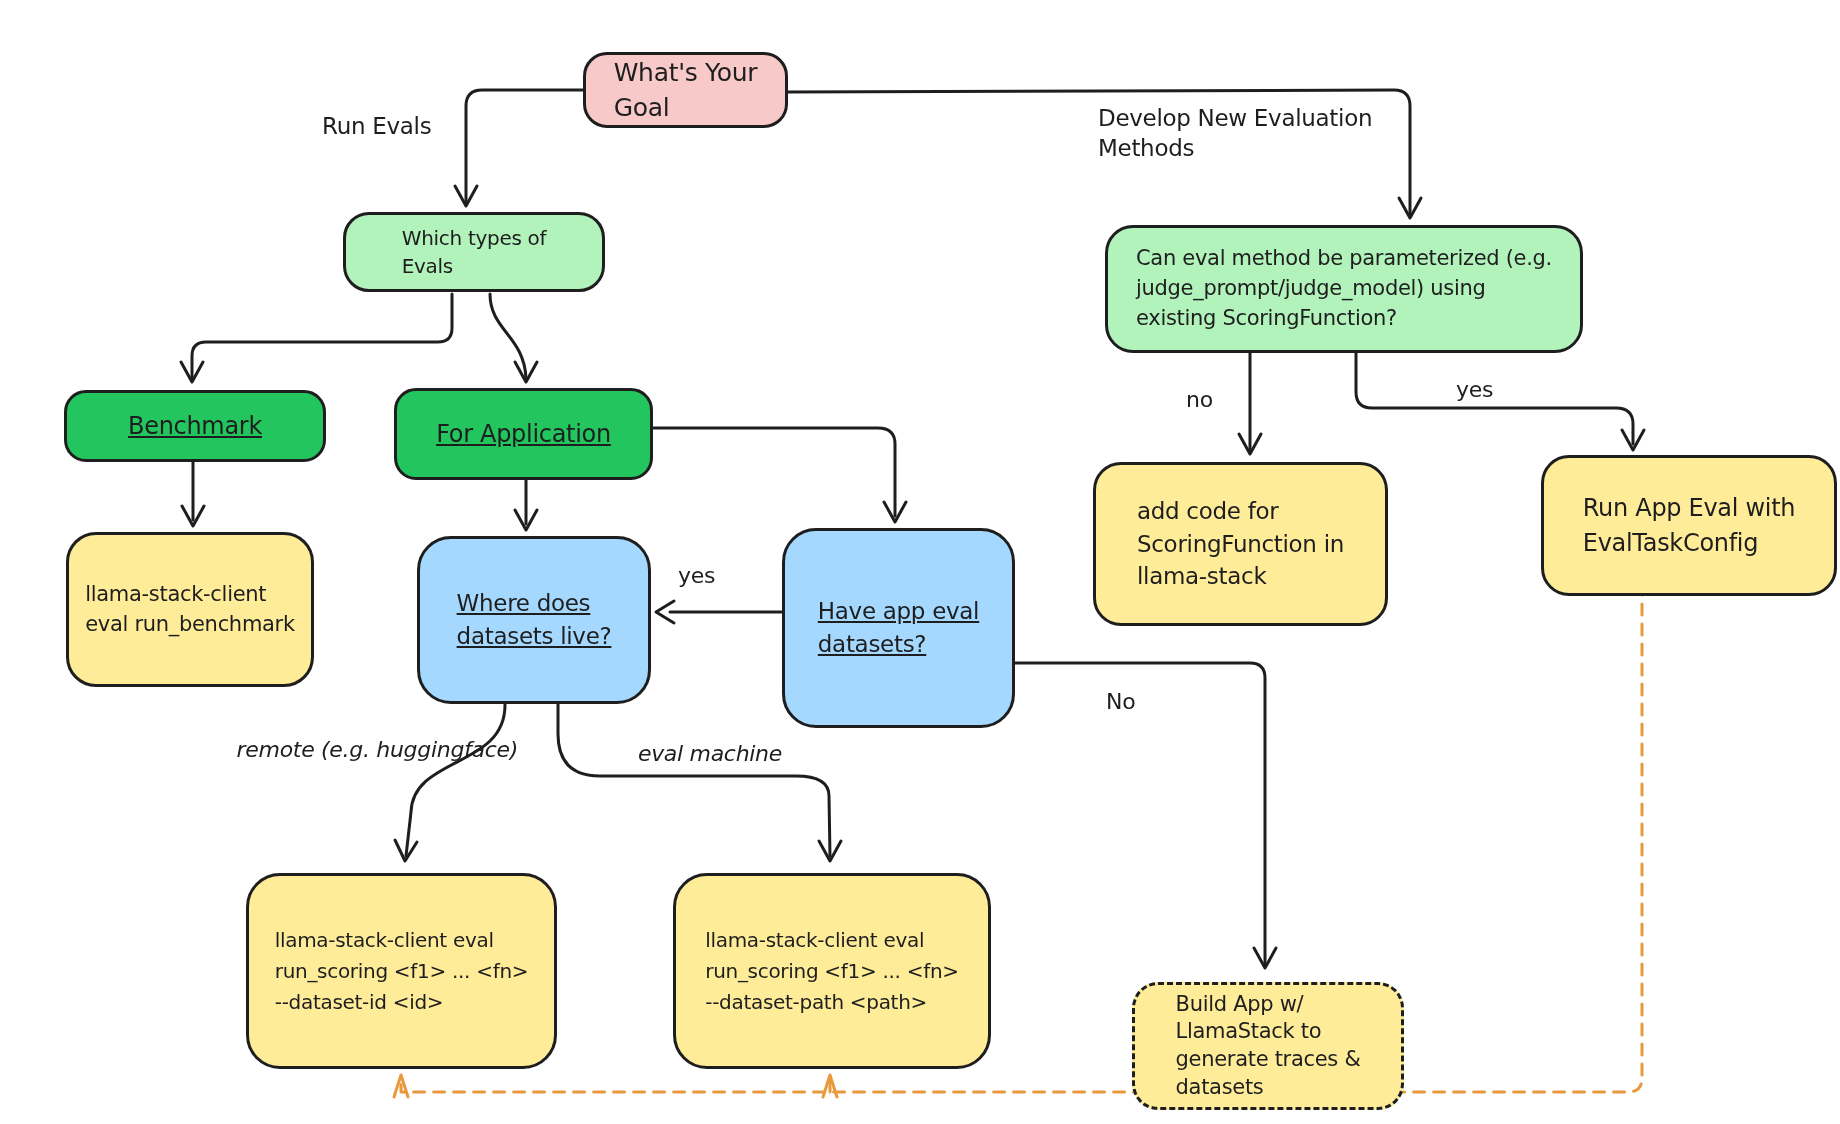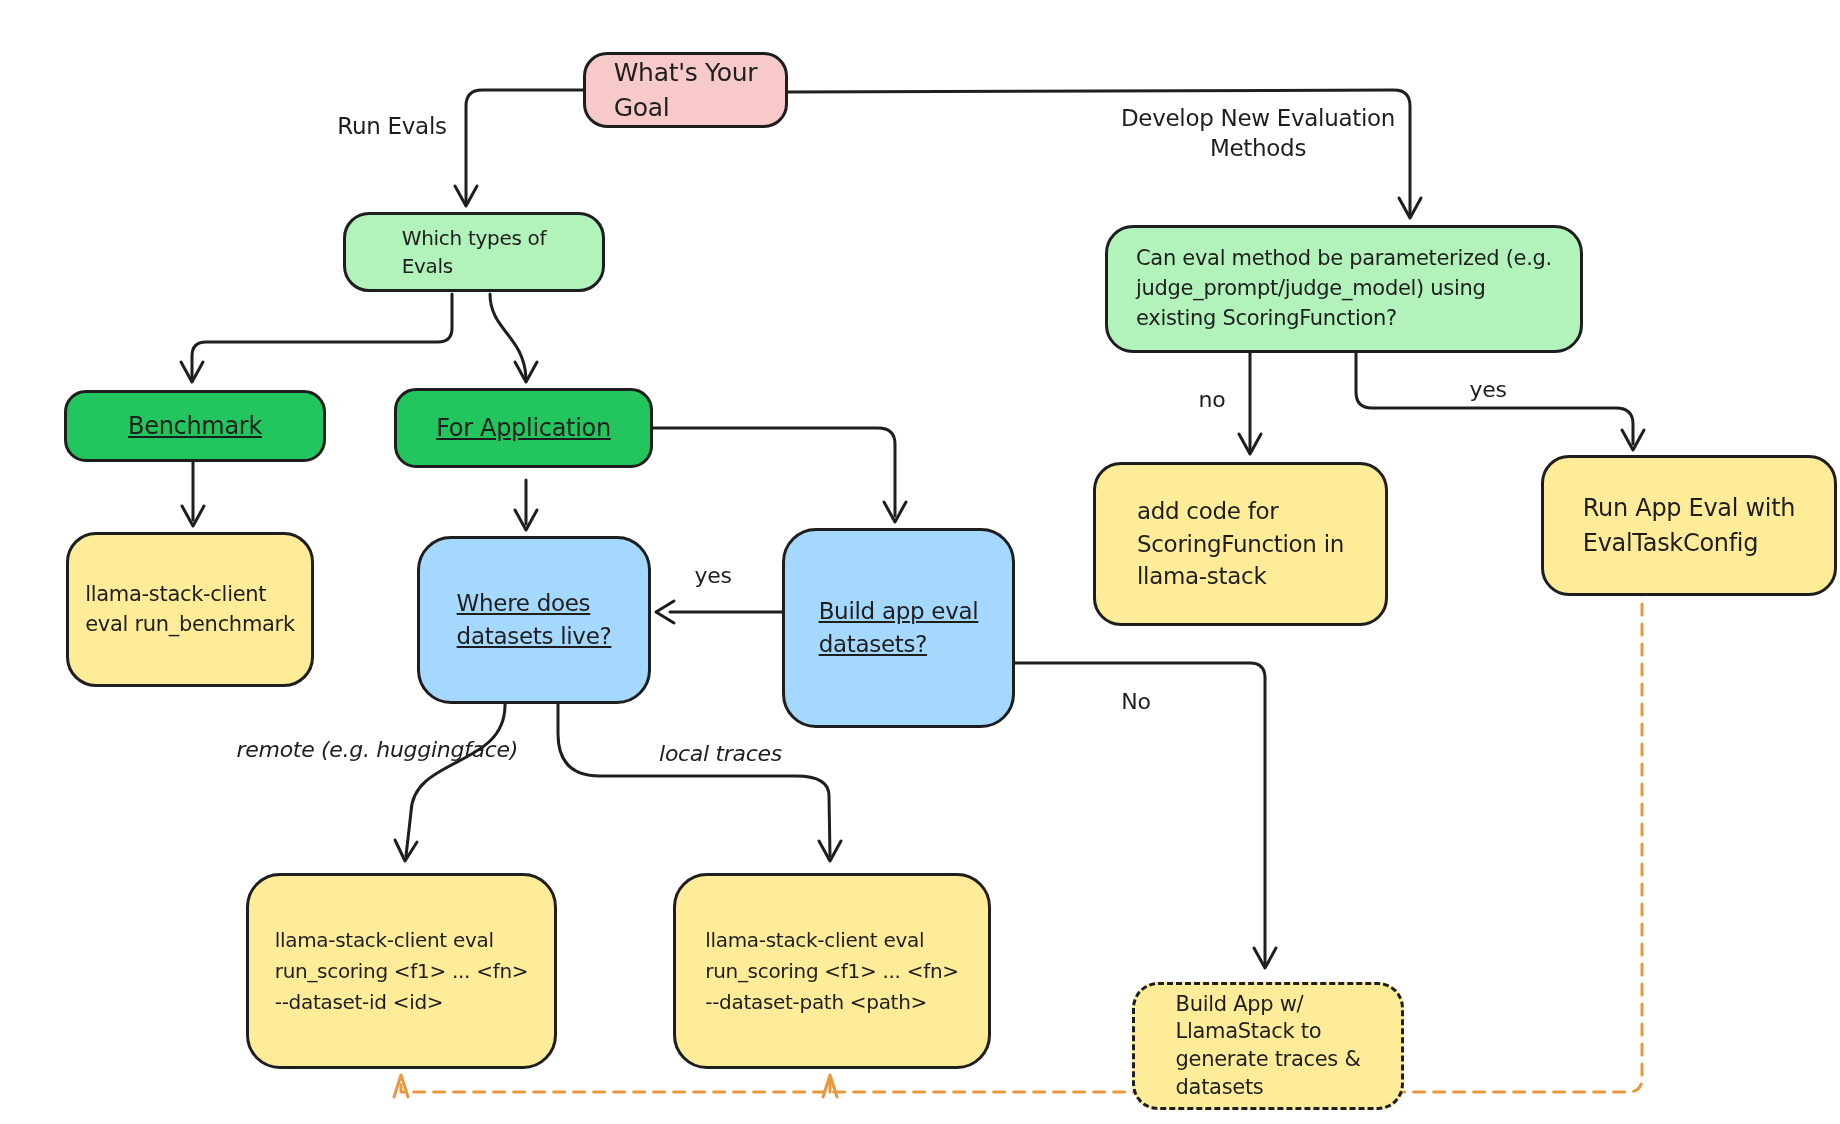--- a/index.html
+++ b/index.html
@@ -25,21 +25,21 @@
     line-height:1.42;
   }
   .nl{white-space:pre-line;}
   .pink{background:var(--pink); border-radius:24px;}
   .green{background:var(--green); border-radius:26px;}
   .white{background:#22c55e; border-radius:22px;text-decoration:underline;}
   .blue{background:var(--blue); border-radius:34px;text-decoration:underline;}
   .yellow{background:var(--yellow); border-radius:30px;}
   .dashed{border-style:dashed; border-radius:26px;}
   .elabel{
-    position:absolute; white-space:pre-line; text-align:center;
+    position:absolute; white-space:pre-line; text-align:left;
     letter-spacing:-0.3px; line-height:1.3;
   }
   .left{text-align:right;font-style:italic;}
 </style>
 </head>
 <body>
 
 <div id="canvas">
 
   <svg class="edges" viewBox="0 0 1840 1124">
@@ -96,36 +96,36 @@
 
   <div class="node green" style="left:343px;top:212px;width:262px;height:80px;font-size:20px">
     <span class="nl">Which types of
 Evals</span>
   </div>
 
   <div class="node white" style="left:64px;top:390px;width:262px;height:72px;font-size:24px">
     <span class="nl">Benchmark</span>
   </div>
 
-  <div class="node white" style="left:394px;top:388px;width:259px;height:80px;font-size:24px">
+  <div class="node white" style="left:394px;top:388px;width:259px;height:92px;font-size:24px">
     <span class="nl">For Application</span>
   </div>
 
   <div class="node yellow" style="left:66px;top:532px;width:248px;height:155px;font-size:21px">
     <span class="nl">llama-stack-client
 eval run_benchmark</span>
   </div>
 
   <div class="node blue" style="left:417px;top:536px;width:234px;height:168px;font-size:23px">
     <span class="nl">Where does
 datasets live?</span>
   </div>
 
   <div class="node blue" style="left:782px;top:528px;width:233px;height:200px;font-size:23px">
-    <span class="nl">Build app eval
+    <span class="nl">Have app eval
 datasets?</span>
   </div>
 
   <div class="node green" style="left:1105px;top:225px;width:478px;height:128px;font-size:21px;border-radius:28px">
     <span class="nl">Can eval method be parameterized (e.g.
 judge_prompt/judge_model) using
 existing ScoringFunction?</span>
   </div>
 
   <div class="node yellow" style="left:1093px;top:462px;width:295px;height:164px;font-size:23px;border-radius:28px">
@@ -166,15 +166,15 @@
   <div class="elabel" style="left:678px;top:562px;width:70px;font-size:22px">yes</div>
 
   <div class="elabel" style="left:1106px;top:688px;width:60px;font-size:22px">No</div>
 
   <div class="elabel" style="left:1186px;top:386px;width:52px;font-size:22px">no</div>
 
   <div class="elabel" style="left:1456px;top:376px;width:64px;font-size:22px">yes</div>
 
   <div class="elabel left" style="left:188px;top:736px;width:330px;font-size:22px">remote (e.g. huggingface)</div>
 
-  <div class="elabel left" style="left:592px;top:740px;width:190px;font-size:22px">local traces</div>
+  <div class="elabel left" style="left:592px;top:740px;width:190px;font-size:22px">eval machine</div>
 
 </div>
 
 </body></html>

